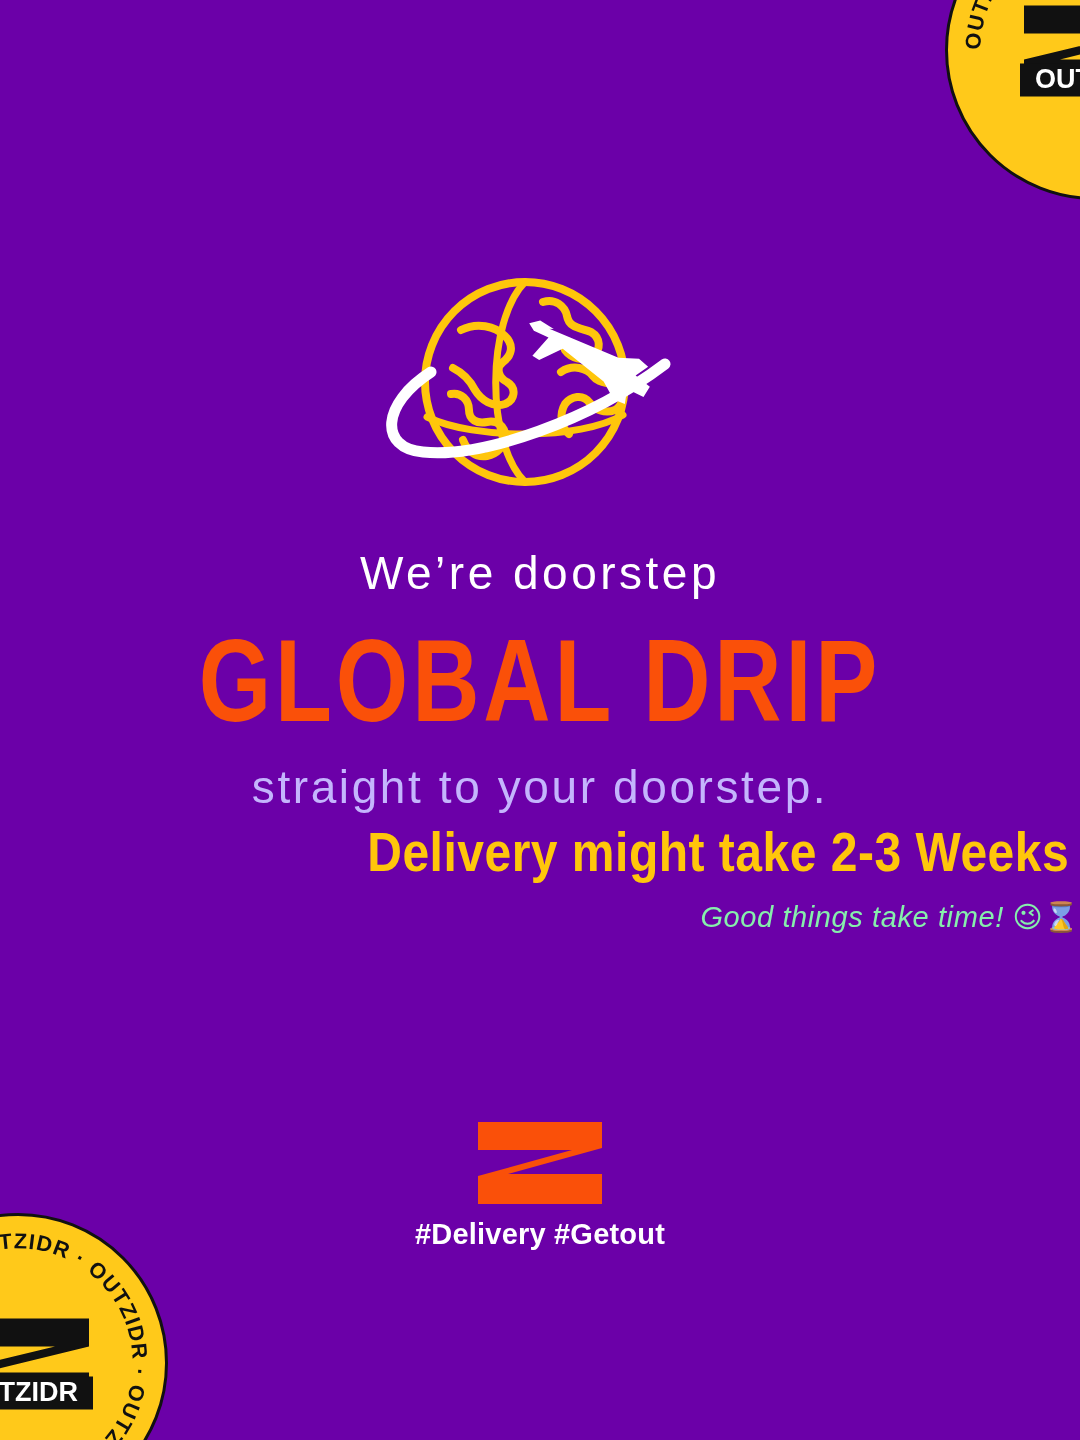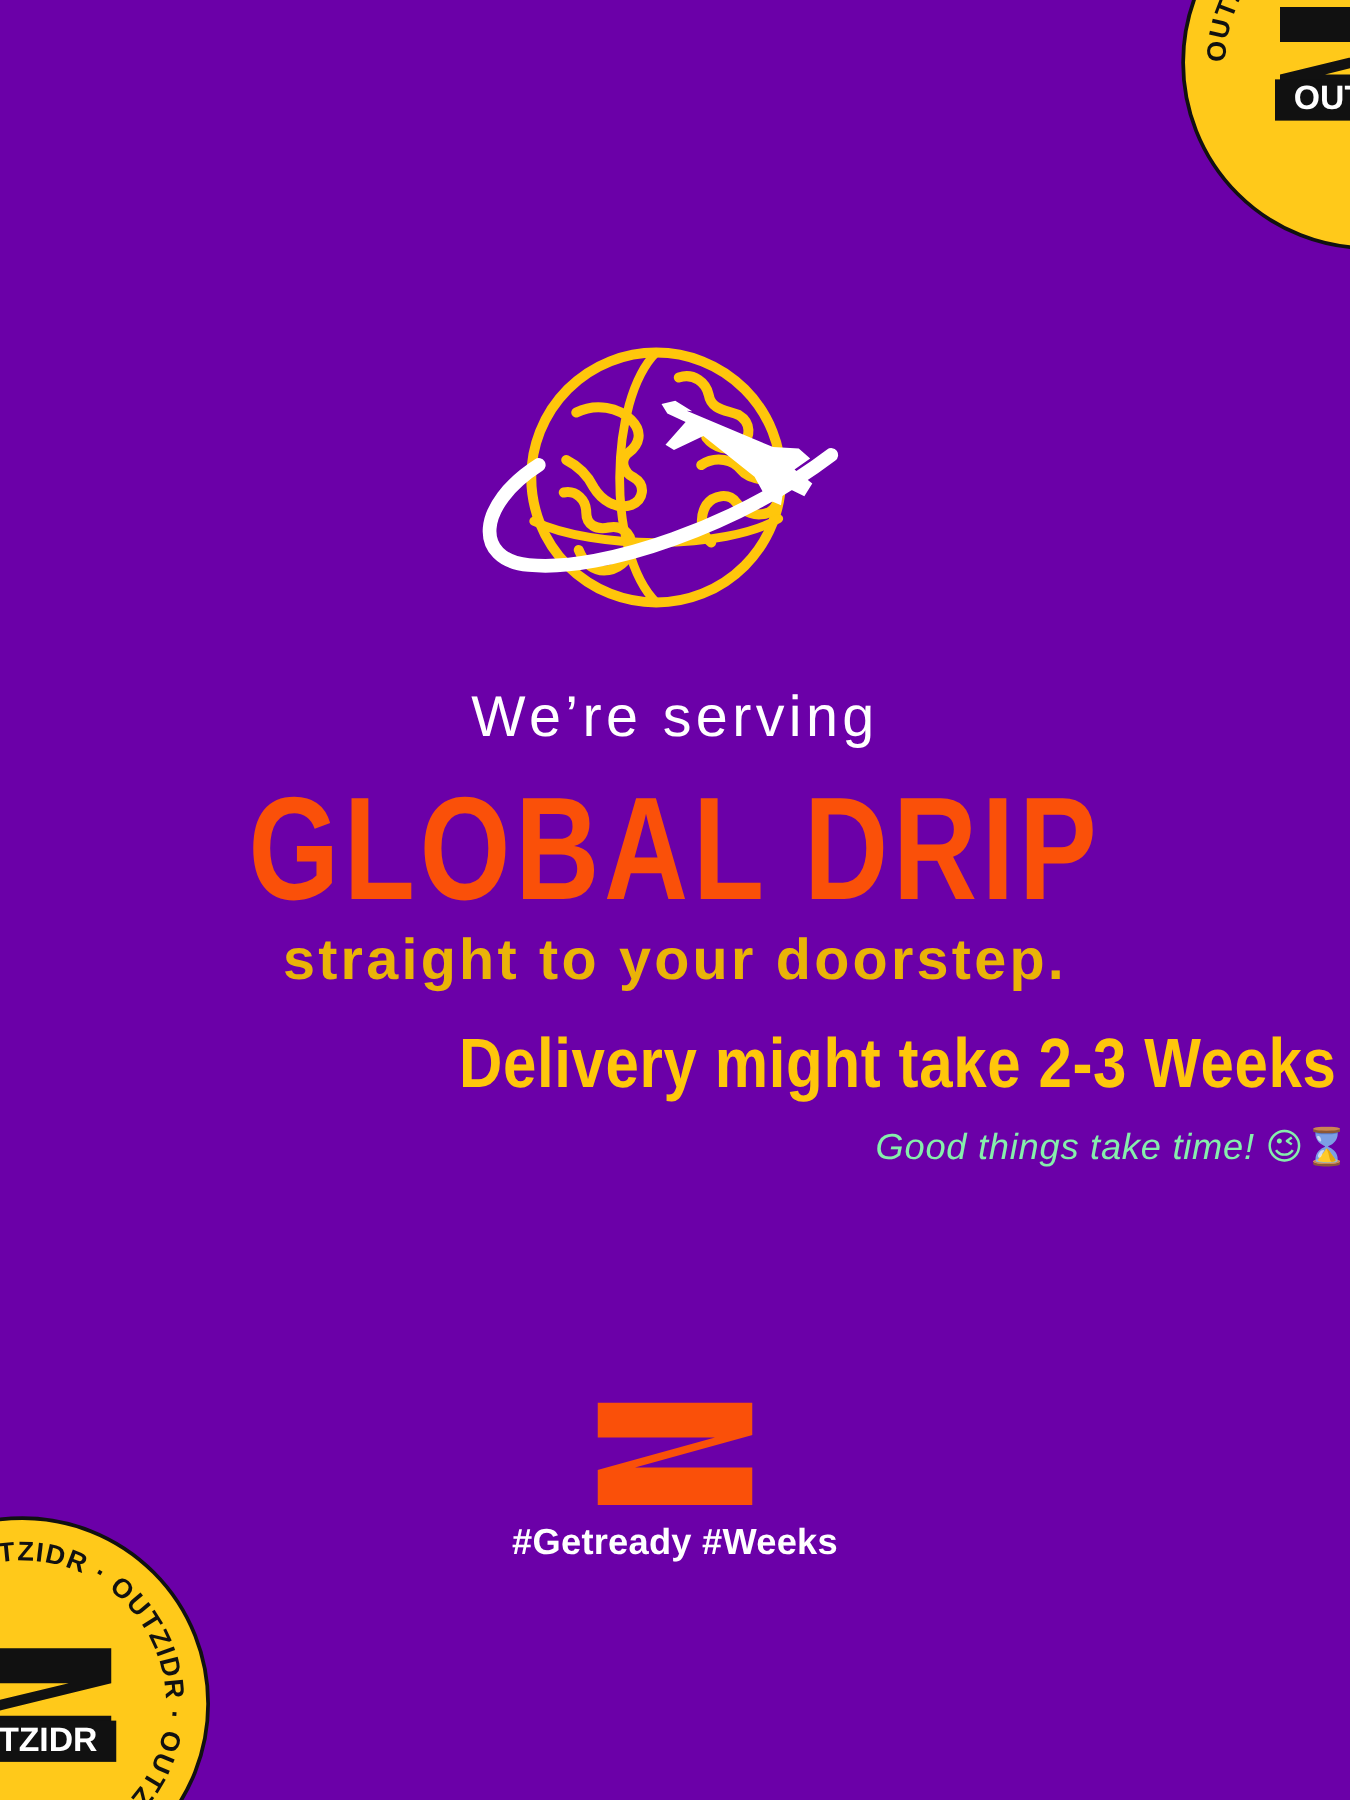--- a/index.html
+++ b/index.html
@@ -101,26 +101,26 @@
     font-weight: bold;
     letter-spacing: 4px;
     line-height: 1.18;
     transform: scaleY(1.22) scaleX(0.97);
     transform-origin: center top;
     margin-top: 12px;
     font-stretch: condensed;
     font-family: "Liberation Sans Narrow", "Liberation Sans", sans-serif;
   }
   .line-doorstep {
-    color: #eab308;
+    color: #c4b5fd;
     font-size: 46px;
-    font-weight: 700;
+    font-weight: 400;
     letter-spacing: 2.6px;
     line-height: 1.1;
-    margin-top: 18px;
+    margin-top: 38px;
   }
 
   
   #delivery {
     position: absolute;
     left: 0; right: 0;
     top: 822px;
     text-align: right;
   }
   .delivery-main {
@@ -239,32 +239,32 @@
       <path d="M66,100 C16,132 14,176 58,180 C118,186 226,148 300,92" fill="none" stroke="#ffffff" stroke-width="11" stroke-linecap="round"></path>
 
       <g fill="#ffffff" transform="translate(196,38) rotate(32)">
         <path d="M0,22 L74,10 L92,0 L104,2 L98,16 L116,18 L116,30 L98,32 L104,46 L92,48
                  L74,38 L22,32 L8,54 L0,54 L4,30 L-12,32 L-20,28 L-12,20 L4,20 Z"></path>
       </g>
     </svg>
   </div>
 
   <div id="copy">
-    <div class="line-serving">We’re serving</div>
+    <div class="line-serving">We’re doorstep</div>
     <div class="line-global">GLOBAL DRIP</div>
     <div class="line-doorstep">straight to your doorstep.</div>
   </div>
 
   <div id="delivery">
     <div class="delivery-main">Delivery might take 2-3 Weeks</div>
     <div class="delivery-sub"><span>Good things take time! </span><span class="emoji">😉⌛</span></div>
   </div>
 
   <div id="footer">
     <div id="brand-z">
       <svg viewBox="0 0 124 82" aria-hidden="true">
         <path d="M0,0 L124,0 L124,26 L30,52 L124,52 L124,82 L0,82 L0,54 L94,28 L0,28 Z" fill="#fa5009"></path>
       </svg>
     </div>
-    <div id="hashtags">#Getready #Weeks</div>
+    <div id="hashtags">#Delivery #Getout</div>
   </div>
 
 </div>
 
 </body></html>

